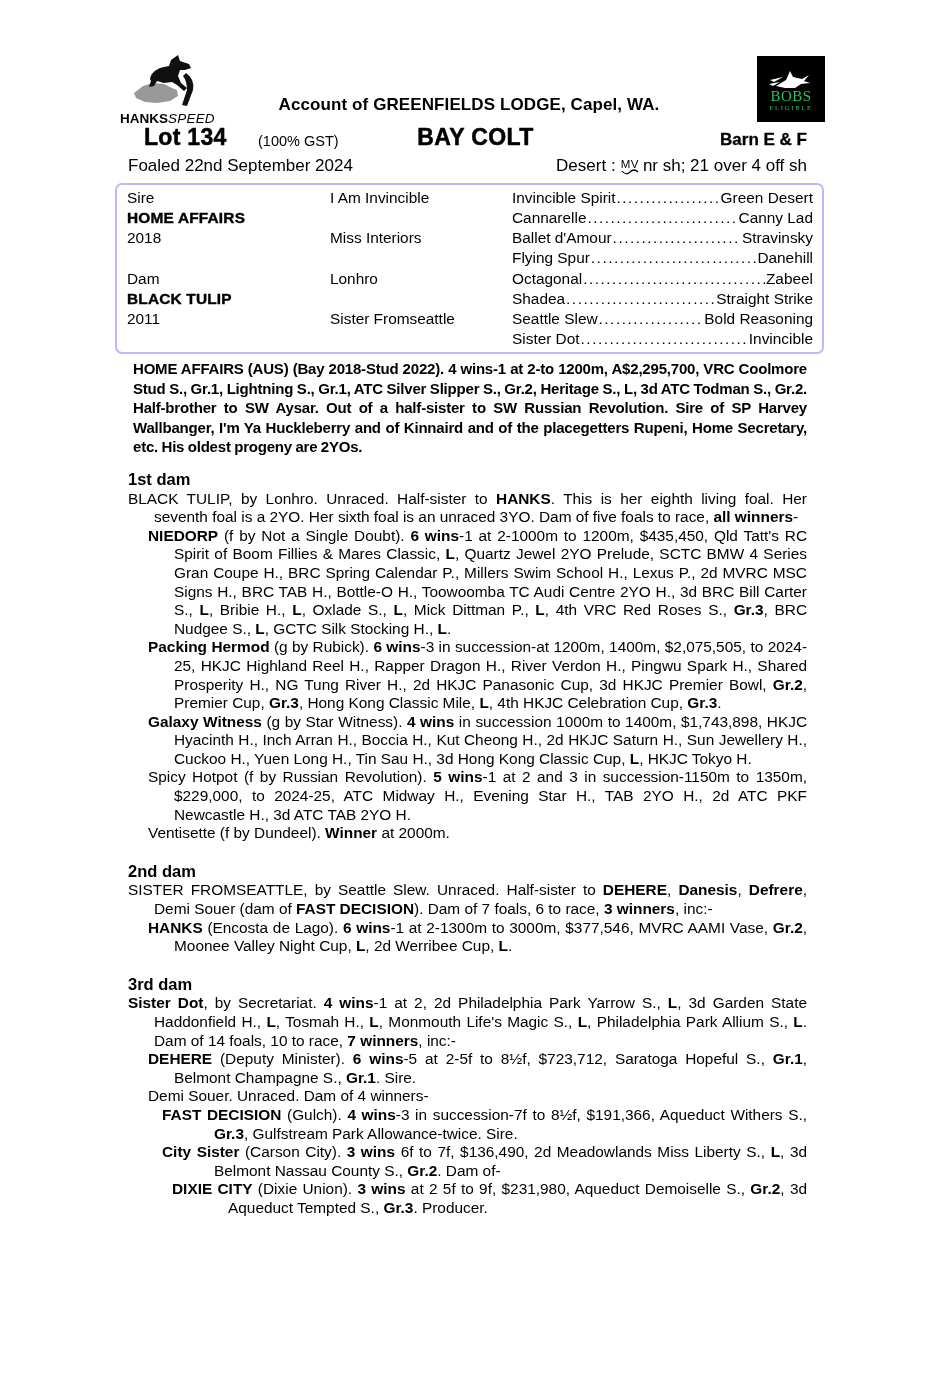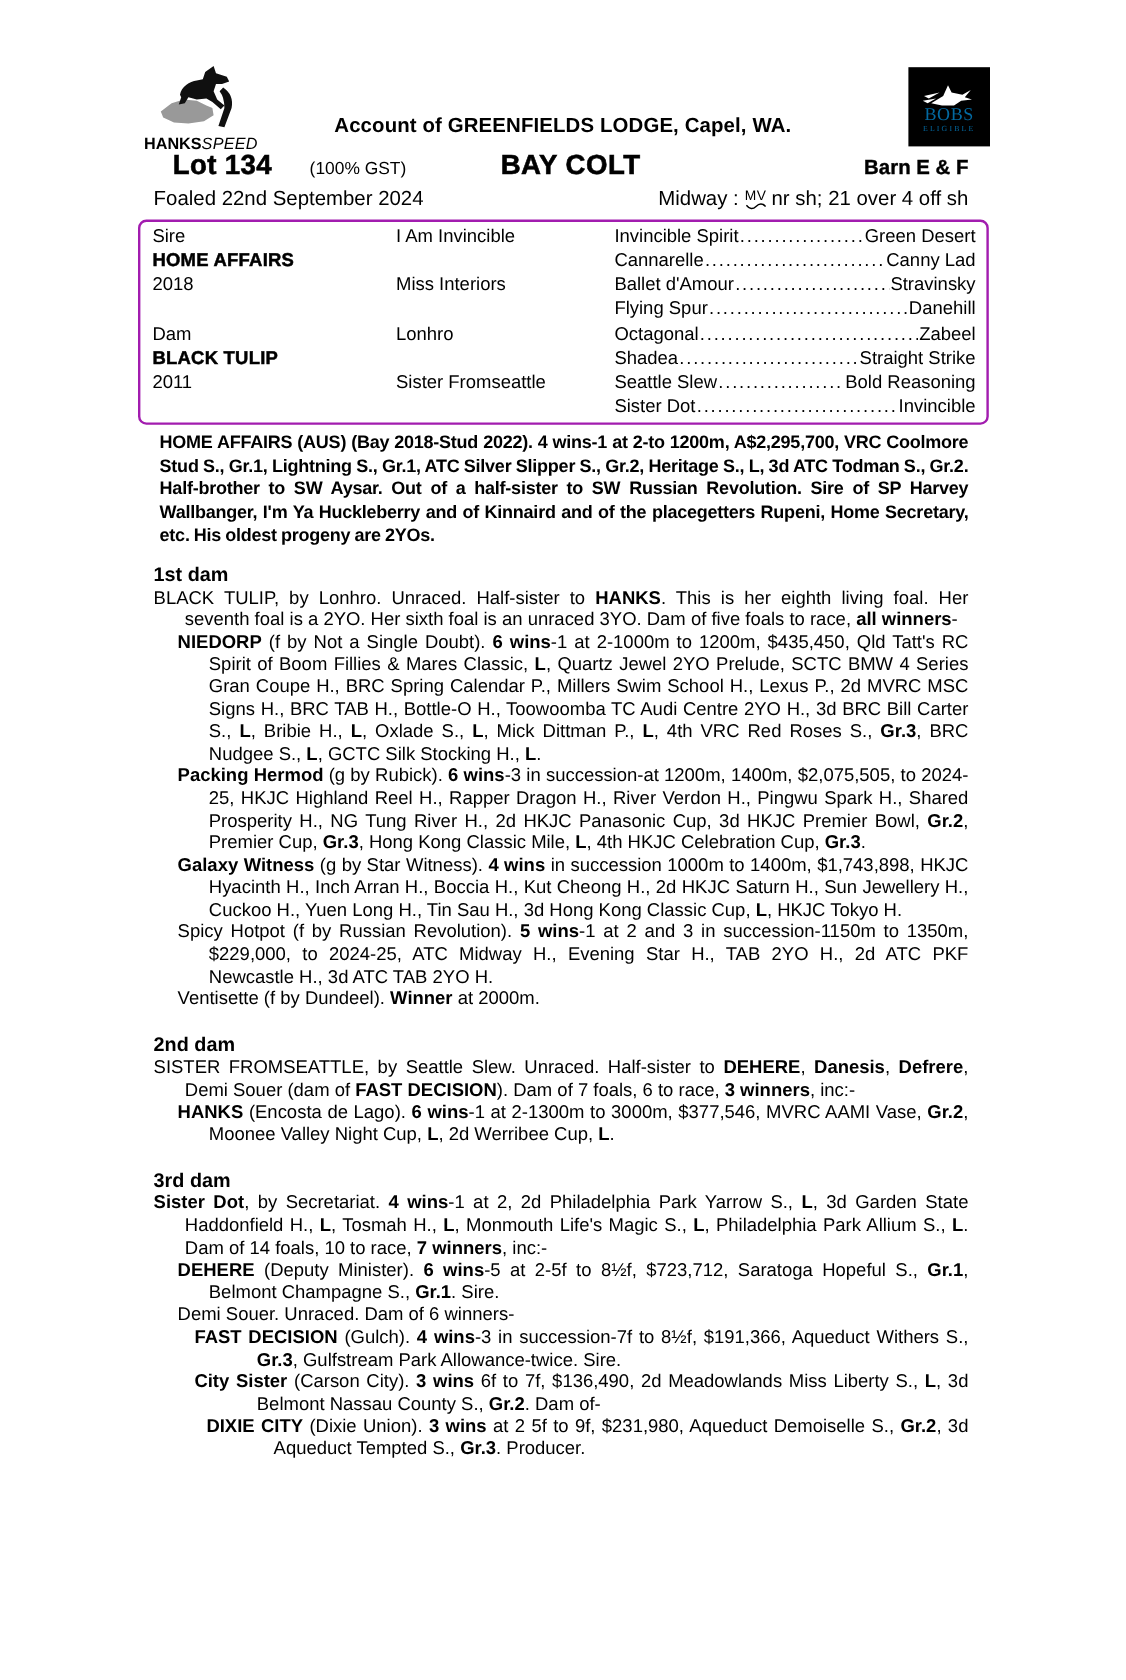--- a/index.html
+++ b/index.html
@@ -7,41 +7,41 @@
         font-family:"Liberation Sans",sans-serif;overflow:hidden;}
 
   
   .ws-logo{position:absolute;left:120px;top:53px;width:120px;text-align:left;}
   .ws-text{font-size:13.5px;line-height:13px;margin-top:1px;white-space:nowrap;}
   .ws-west{font-weight:700;}
   .ws-speed{font-style:italic;font-weight:400;letter-spacing:.2px;}
   .account{position:absolute;left:0;right:0;top:95px;text-align:center;
            font-weight:700;font-size:17px;letter-spacing:.1px;}
   .bobs{position:absolute;left:757px;top:56px;width:68px;height:66px;background:#000;
-        color:#0369a1;display:flex;flex-direction:column;align-items:center;justify-content:center;}
+        color:#22c55e;display:flex;flex-direction:column;align-items:center;justify-content:center;}
   .bobs-name{font-family:"Liberation Serif",serif;font-size:15px;line-height:14px;letter-spacing:.5px;}
   .bobs-tag{font-family:"Liberation Serif",serif;font-size:6.5px;line-height:8px;letter-spacing:1.8px;margin-top:1px;}
 
   .lot-row{position:absolute;left:144px;right:131px;top:120px;height:31px;}
   .lot{position:absolute;left:0;bottom:0;font-size:23px;font-weight:700;-webkit-text-stroke:.5px #000;letter-spacing:.3px;}
   .gst{position:absolute;left:114px;bottom:2px;font-size:14.5px;}
   .colt{position:absolute;left:50%;transform:translateX(-50%);bottom:0;font-size:23px;
         font-weight:700;-webkit-text-stroke:.5px #000;letter-spacing:.4px;}
   .barn{position:absolute;right:0;bottom:1px;font-size:17px;font-weight:700;-webkit-text-stroke:.3px #000;}
 
   .foaled-row{position:absolute;left:128px;right:131px;top:150px;height:26px;
               display:flex;justify-content:space-between;align-items:flex-end;font-size:17px;}
   .branded{display:inline-flex;align-items:flex-end;}
   .brandmark{display:inline-flex;flex-direction:column;align-items:center;margin:0 4px 1px 5px;}
   .bm-t{font-size:11.5px;line-height:10px;letter-spacing:.5px;}
   .bm-w{display:block;}
 
   
   .ped-table{position:absolute;left:115px;top:183px;width:709px;height:171px;
-             border:2px solid #a21caf;border-radius:7px;box-sizing:border-box;
+             border:2px solid #c4b5fd;border-radius:7px;box-sizing:border-box;
              display:flex;padding:3px 9px 3px 10px;}
   .ped-col{display:grid;grid-template-rows:repeat(8,1fr);height:100%;}
   .c1{width:203px;}
   .c2{width:182px;}
   .c3{flex:1;min-width:0;}
   .ped-col>div{display:flex;align-items:center;font-size:15.4px;white-space:nowrap;}
   .r1{grid-row:1;} .r3{grid-row:3;} .r5{grid-row:5;} .r7{grid-row:7;}
   .r2{grid-row:2;} .r6{grid-row:6;}
   .bigname{font-weight:700;font-size:18.5px;-webkit-text-stroke:.4px #000;letter-spacing:.2px;}
   .g3row{display:flex;align-items:center;min-width:0;font-size:15.4px;}
@@ -91,21 +91,21 @@
   <div class="lot-row">
     <span class="lot">Lot 134</span>
     <span class="gst">(100% GST)</span>
     <span class="colt">BAY COLT</span>
     <span class="barn">Barn E &amp; F</span>
   </div>
 
   <div class="foaled-row">
     <span>Foaled 22nd September 2024</span>
     <span class="branded">
-      <span>Midway :</span>
+      <span>Desert :</span>
       <span class="brandmark">
         <span class="bm-t">MV</span>
         <svg class="bm-w" width="18" height="6" viewBox="0 0 18 6">
           <path d="M1,2 q4,5 8,1 t8,0" fill="none" stroke="#000" stroke-width="1.2"></path>
         </svg>
       </span>
       <span>nr sh; 21 over 4 off sh</span>
     </span>
   </div>
 
@@ -177,20 +177,20 @@
         <p class="p lv1"><b>Packing Hermod</b> (g by Rubick). <b>6 wins</b>-3 in succession-at 1200m, 1400m, $2,075,505, to 2024-25, HKJC Highland Reel H., Rapper Dragon H., River Verdon H., Pingwu Spark H., Shared Prosperity H., NG Tung River H., 2d HKJC Panasonic Cup, 3d HKJC Premier Bowl, <b>Gr.2</b>, Premier Cup, <b>Gr.3</b>, Hong Kong Classic Mile, <b>L</b>, 4th HKJC Celebration Cup, <b>Gr.3</b>.</p>
         <p class="p lv1"><b>Galaxy Witness</b> (g by Star Witness). <b>4 wins</b> in succession 1000m to 1400m, $1,743,898, HKJC Hyacinth H., Inch Arran H., Boccia H., Kut Cheong H., 2d HKJC Saturn H., Sun Jewellery H., Cuckoo H., Yuen Long H., Tin Sau H., 3d Hong Kong Classic Cup, <b>L</b>, HKJC Tokyo H.</p>
         <p class="p lv1">Spicy Hotpot (f by Russian Revolution). <b>5 wins</b>-1 at 2 and 3 in succession-1150m to 1350m, $229,000, to 2024-25, ATC Midway H., Evening Star H., TAB 2YO H., 2d ATC PKF Newcastle H., 3d ATC TAB 2YO H.</p>
         <p class="p lv1">Ventisette (f by Dundeel). <b>Winner</b> at 2000m.</p>
         <div class="damhead">2nd dam</div>
         <p class="p lv0">SISTER FROMSEATTLE, by Seattle Slew. Unraced. Half-sister to <b>DEHERE</b>, <b>Danesis</b>, <b>Defrere</b>, Demi Souer (dam of <b>FAST DECISION</b>). Dam of 7 foals, 6 to race, <b>3 winners</b>, inc:-</p>
         <p class="p lv1"><b>HANKS</b> (Encosta de Lago). <b>6 wins</b>-1 at 2-1300m to 3000m, $377,546, MVRC AAMI Vase, <b>Gr.2</b>, Moonee Valley Night Cup, <b>L</b>, 2d Werribee Cup, <b>L</b>.</p>
         <div class="damhead">3rd dam</div>
         <p class="p lv0"><b>Sister Dot</b>, by Secretariat. <b>4 wins</b>-1 at 2, 2d Philadelphia Park Yarrow S., <b>L</b>, 3d Garden State Haddonfield H., <b>L</b>, Tosmah H., <b>L</b>, Monmouth Life's Magic S., <b>L</b>, Philadelphia Park Allium S., <b>L</b>. Dam of 14 foals, 10 to race, <b>7 winners</b>, inc:-</p>
         <p class="p lv1"><b>DEHERE</b> (Deputy Minister). <b>6 wins</b>-5 at 2-5f to 8½f, $723,712, Saratoga Hopeful S., <b>Gr.1</b>, Belmont Champagne S., <b>Gr.1</b>. Sire.</p>
-        <p class="p lv1">Demi Souer. Unraced. Dam of 6 winners-</p>
+        <p class="p lv1">Demi Souer. Unraced. Dam of 4 winners-</p>
         <p class="p lv2"><b>FAST DECISION</b> (Gulch). <b>4 wins</b>-3 in succession-7f to 8½f, $191,366, Aqueduct Withers S., <b>Gr.3</b>, Gulfstream Park Allowance-twice. Sire.</p>
         <p class="p lv2"><b>City Sister</b> (Carson City). <b>3 wins</b> 6f to 7f, $136,490, 2d Meadowlands Miss Liberty S., <b>L</b>, 3d Belmont Nassau County S., <b>Gr.2</b>. Dam of-</p>
         <p class="p lv3"><b>DIXIE CITY</b> (Dixie Union). <b>3 wins</b> at 2 5f to 9f, $231,980, Aqueduct Demoiselle S., <b>Gr.2</b>, 3d Aqueduct Tempted S., <b>Gr.3</b>. Producer.</p>
       </div>
   </div>
 
 </div>
 
 </body></html>

